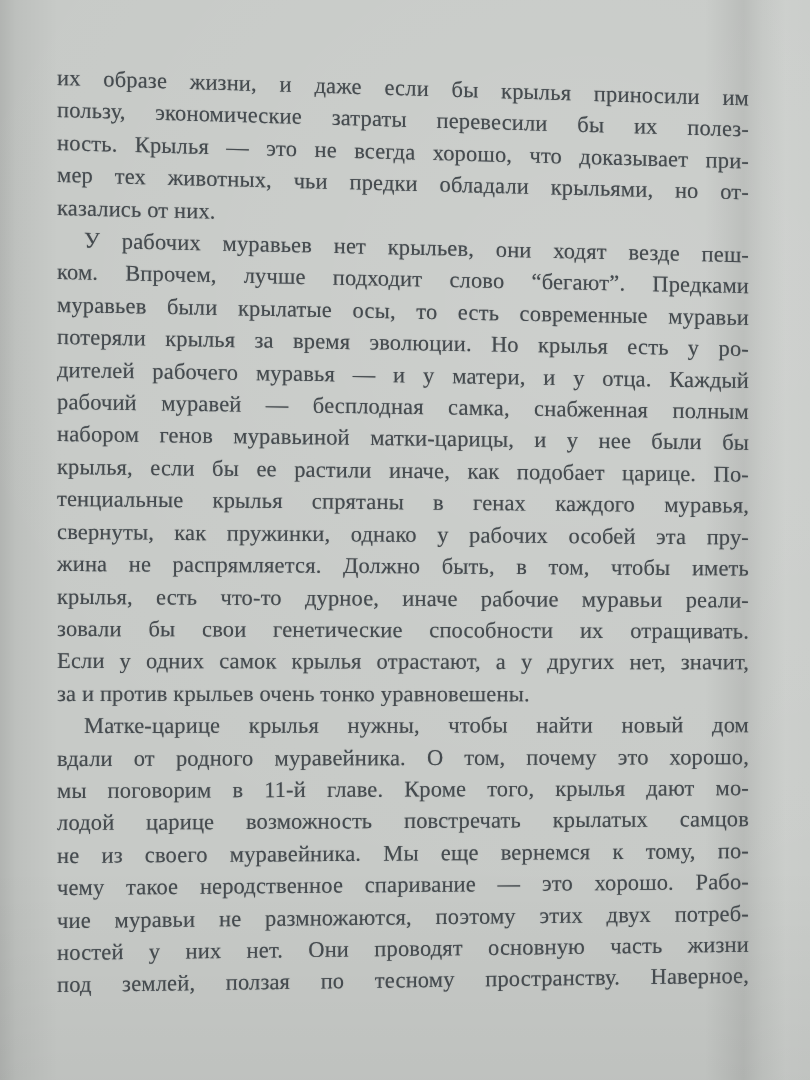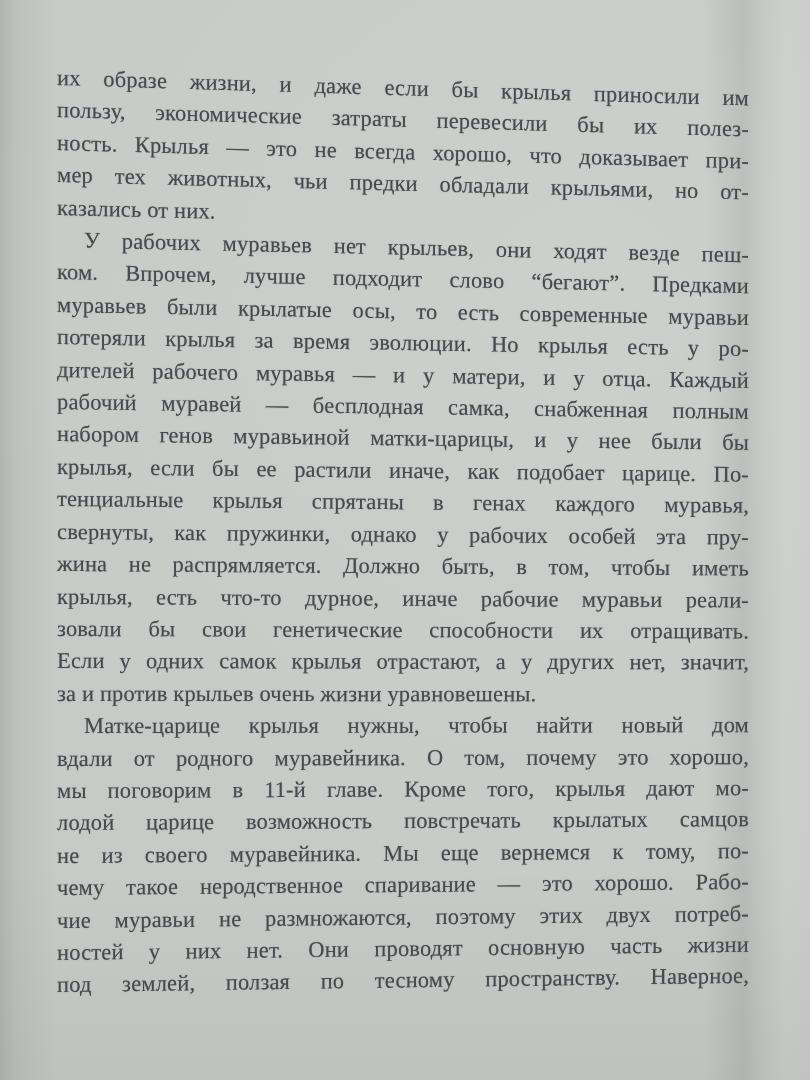--- a/index.html
+++ b/index.html
@@ -63,21 +63,21 @@
         <div class="line" style="transform: skewY(0.908deg);">дителей рабочего муравья — и у матери, и у отца. Каждый</div>
         <div class="line" style="transform: skewY(0.82deg);">рабочий муравей — бесплодная самка, снабженная полным</div>
         <div class="line" style="transform: skewY(0.732deg);">набором генов муравьиной матки-царицы, и у нее были бы</div>
         <div class="line" style="transform: skewY(0.644deg);">крылья, если бы ее растили иначе, как подобает царице. По-</div>
         <div class="line" style="transform: skewY(0.556deg);">тенциальные крылья спрятаны в генах каждого муравья,</div>
         <div class="line" style="transform: skewY(0.468deg);">свернуты, как пружинки, однако у рабочих особей эта пру-</div>
         <div class="line" style="transform: skewY(0.38deg);">жина не распрямляется. Должно быть, в том, чтобы иметь</div>
         <div class="line" style="transform: skewY(0.292deg);">крылья, есть что-то дурное, иначе рабочие муравьи реали-</div>
         <div class="line" style="transform: skewY(0.204deg);">зовали бы свои генетические способности их отращивать.</div>
         <div class="line" style="transform: skewY(0.116deg);">Если у одних самок крылья отрастают, а у других нет, значит,</div>
-        <div class="line para-end" style="transform: skewY(0.028deg);">за и против крыльев очень жизни уравновешены.</div>
+        <div class="line para-end" style="transform: skewY(0.028deg);">за и против крыльев очень тонко уравновешены.</div>
       </div>
       <div class="para indented">
         <div class="line" style="transform: skewY(-0.06deg);">Матке-царице крылья нужны, чтобы найти новый дом</div>
         <div class="line" style="transform: skewY(-0.148deg);">вдали от родного муравейника. О том, почему это хорошо,</div>
         <div class="line" style="transform: skewY(-0.236deg);">мы поговорим в 11-й главе. Кроме того, крылья дают мо-</div>
         <div class="line" style="transform: skewY(-0.324deg);">лодой царице возможность повстречать крылатых самцов</div>
         <div class="line" style="transform: skewY(-0.412deg);">не из своего муравейника. Мы еще вернемся к тому, по-</div>
         <div class="line" style="transform: skewY(-0.5deg);">чему такое неродственное спаривание — это хорошо. Рабо-</div>
         <div class="line" style="transform: skewY(-0.588deg);">чие муравьи не размножаются, поэтому этих двух потреб-</div>
         <div class="line" style="transform: skewY(-0.676deg);">ностей у них нет. Они проводят основную часть жизни</div>

